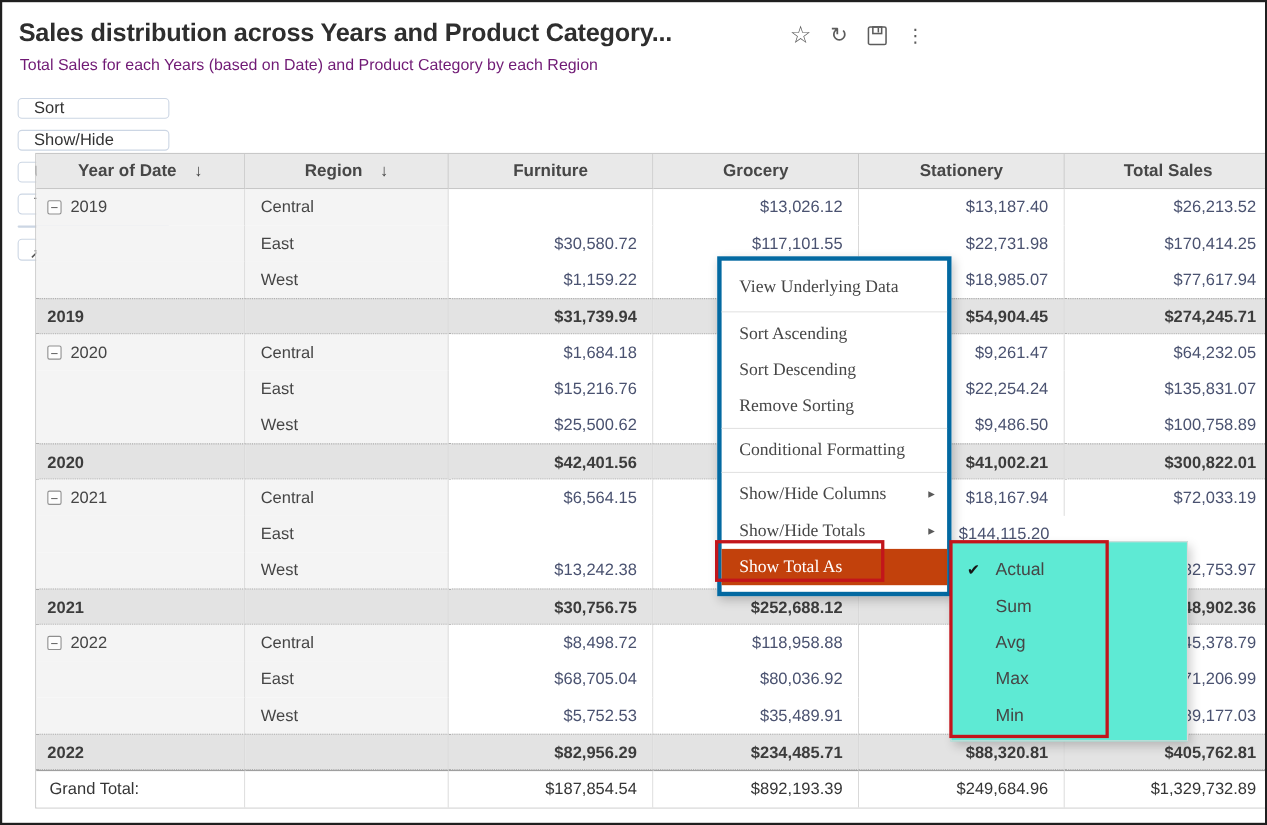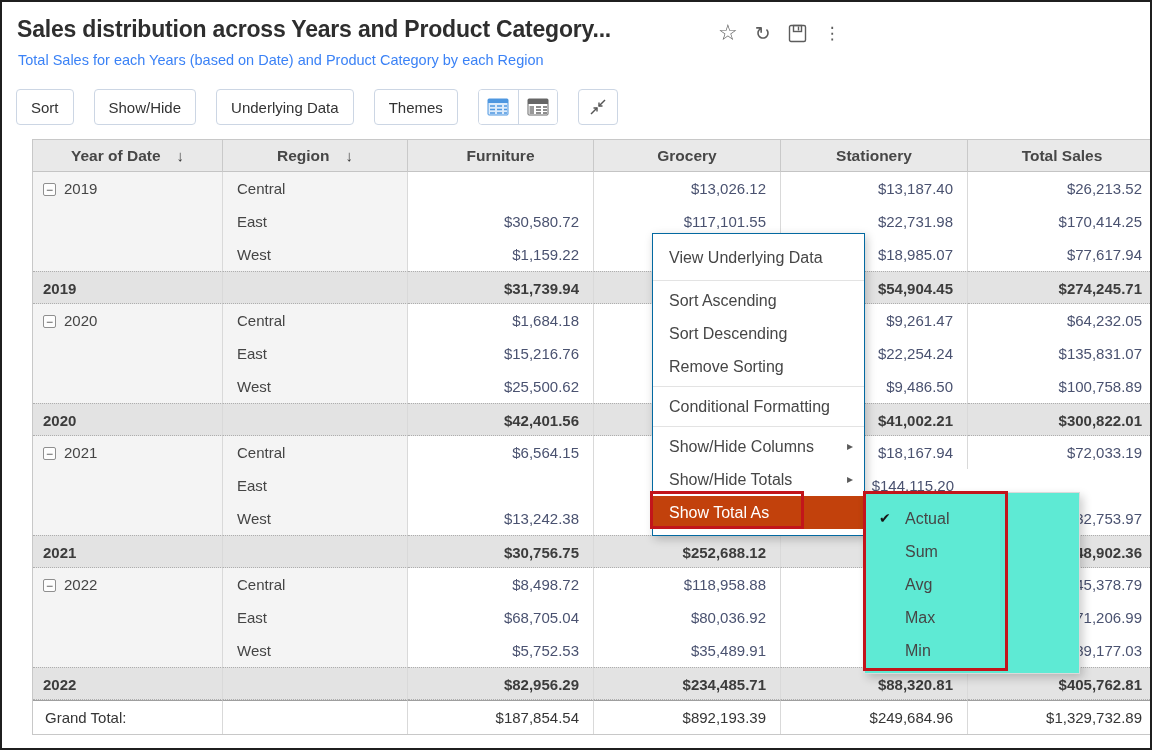--- a/index.html
+++ b/index.html
@@ -4,30 +4,30 @@
 <style>
   * { margin:0; padding:0; box-sizing:border-box; }
   html,body { background:#fff; }
   body { font-family:"Liberation Sans", sans-serif; }
   .page { position:relative; width:1152px; height:750px; background:#fff;
           border:2px solid #1f1f1f; overflow:hidden; }
 
   
   .title { position:absolute; left:15px; top:14px; font-size:23px; font-weight:700;
            color:#2e2e2e; letter-spacing:-0.2px; }
-  .subtitle { position:absolute; left:16px; top:50px; font-size:14.5px; color:#3b82f6;text-align:center; }
+  .subtitle { position:absolute; left:16px; top:50px; font-size:14.5px; color:#701a75;text-align:center; }
   .title-icons { position:absolute; left:716px; top:19px; display:flex; align-items:center; gap:17px; color:#5c5c5c; }
   .ticon { font-size:20px; line-height:22px; cursor:pointer; }
   .ticon.star::before { content:"\2606"; font-size:22px; }
   .ticon.refresh::before { content:"\21BB"; font-size:19px; }
   .ticon.kebab::before { content:"\22EE"; font-size:17px; letter-spacing:0; }
   .ticon svg { display:block; }
 
   
-  .toolbar { position:absolute; left:14px; top:87px; height:36px; display:flex; gap:20px; }
+  .toolbar { position:absolute; left:14px; top:87px; height:36px; display:flex; gap:10px;flex-direction:column; }
   .tbtn { height:36px; padding:0 14px; background:#fff; border:1px solid #ccd6e4;
           border-radius:4px; font-size:15px; color:#333; display:flex; align-items:center;
           cursor:pointer; font-family:inherit; }
   .seg { display:flex; border:1px solid #ccd6e4; border-radius:4px; overflow:hidden; }
   .segbtn { width:39px; height:34px; display:flex; align-items:center; justify-content:center;
             background:#fff; cursor:pointer; }
   .segbtn + .segbtn { border-left:1px solid #ccd6e4; }
   .iconbtn { width:40px; height:36px; border:1px solid #ccd6e4; border-radius:4px;
              display:flex; align-items:center; justify-content:center; background:#fff; cursor:pointer; }
 
@@ -53,22 +53,22 @@
                   border-top:1px solid #9f9f9f; }
   .tr.grand .td.year { padding-left:12px; }
   .collapse-icon { display:inline-block; width:13px; height:13px; border:1px solid #8f8f8f;
                    border-radius:2px; margin-right:8px; vertical-align:middle; position:relative;
                    top:-1px; background:#fdfdfd; cursor:pointer; }
   .collapse-icon::before { content:"\2212"; position:absolute; left:2px; top:-10px; font-size:12px;
                            line-height:33px; color:#555; }
 
   
   .ctx { position:absolute; left:650px; top:231px; width:213px; background:#fff;
-         border:1px solid #0369a1; box-shadow:2px 3px 9px rgba(0,0,0,.22); z-index:10;
-         padding:4px 0 6px 0; }
+         border:4px solid #0369a1; box-shadow:2px 3px 9px rgba(0,0,0,.22); z-index:10;
+         padding:4px 0 6px 0;font-family:Liberation Serif, serif; }
   .mi { position:relative; height:33px; line-height:33px; padding:0 16px; font-size:16px;
         color:#464646; cursor:pointer; white-space:nowrap; }
   .mi.tall { height:39px; line-height:39px; }
   .mi.selected { background:#c2410c; color:#fff; }
   .sep { border-top:1px solid #e3e3e3; margin:3px 0; }
   .sub-arrow { position:absolute; right:11px; top:0; color:#5a5a5a; font-size:12px; }
   .sub-arrow::before { content:"\25B8"; }
 
   
   .submenu { position:absolute; left:862px; top:490px; width:216px; height:182px; background:#5eead4;

